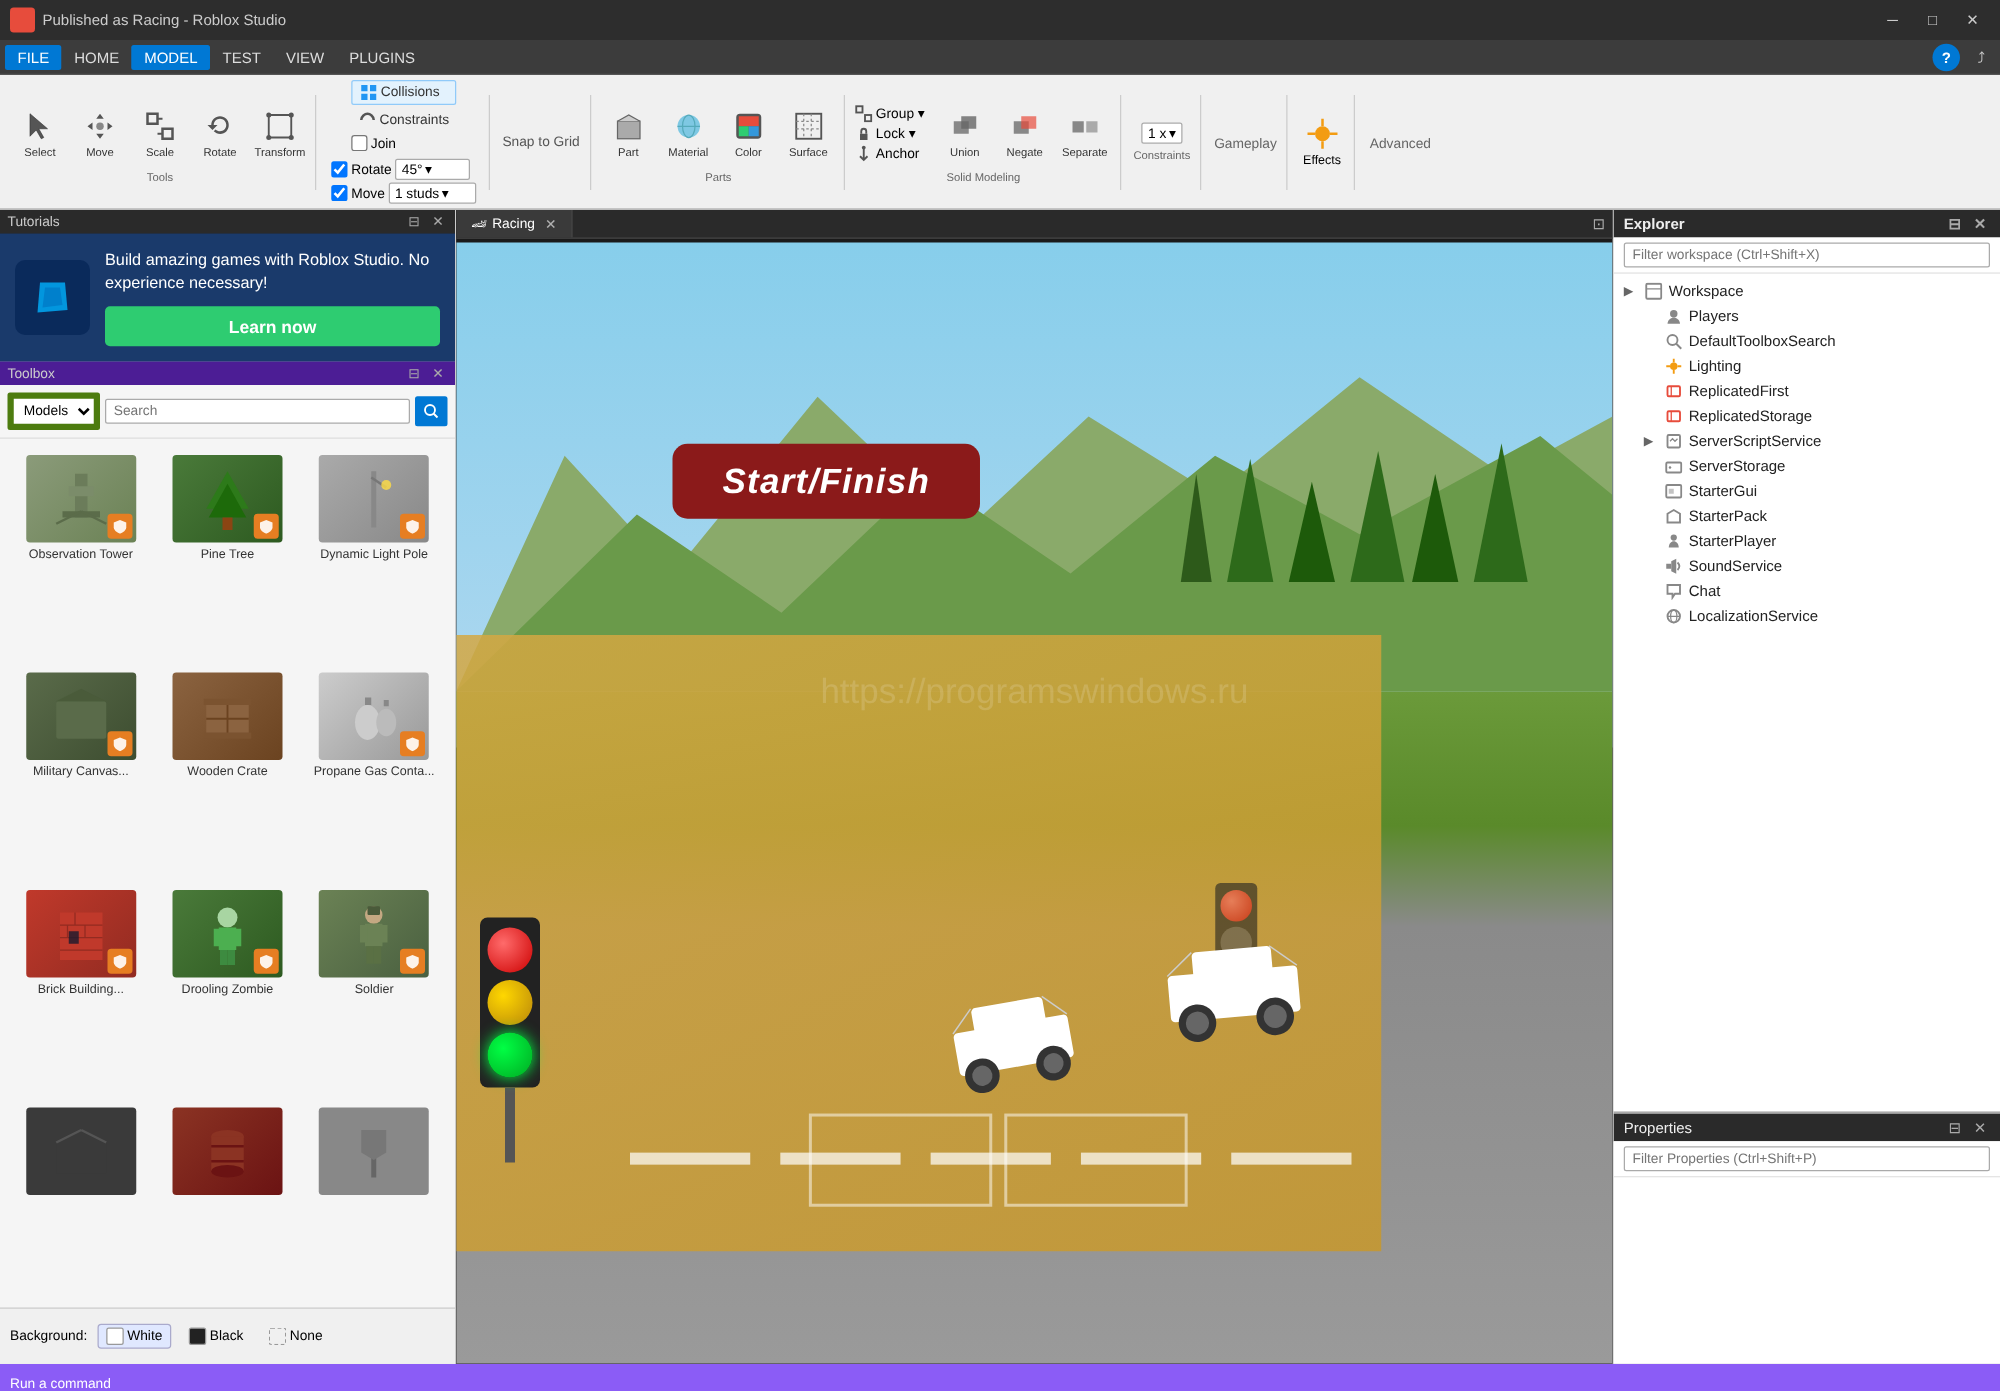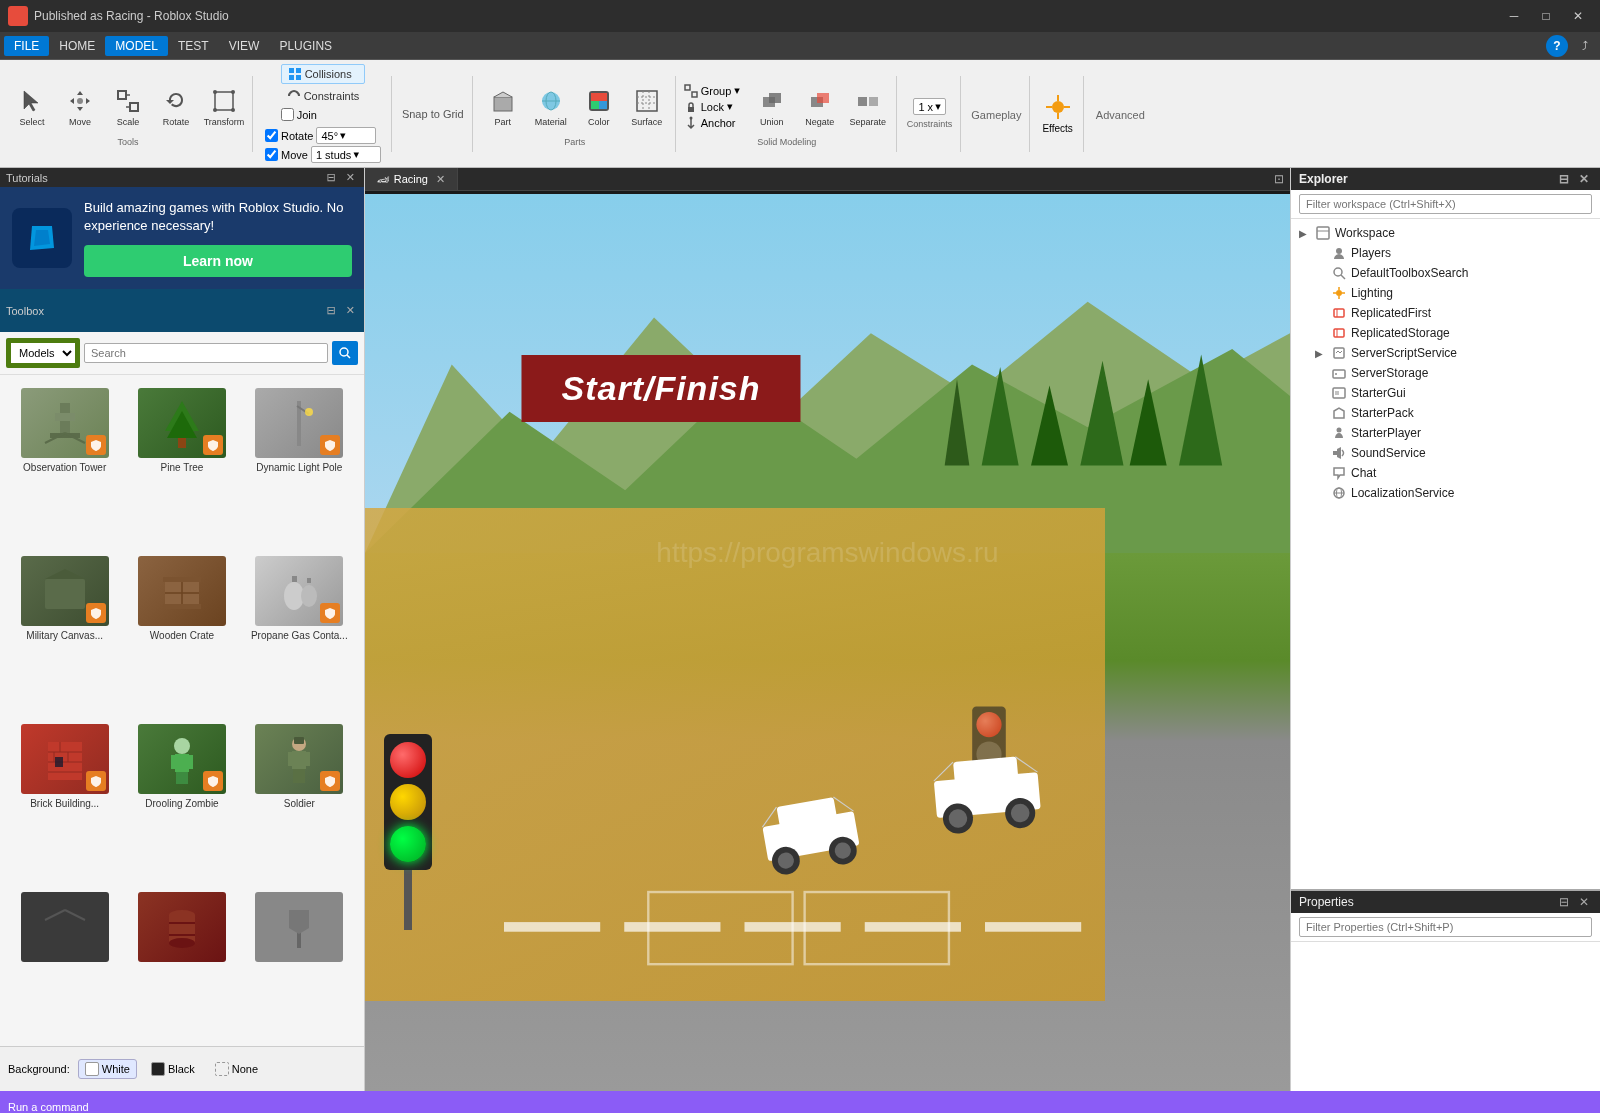--- a/index.html
+++ b/index.html
@@ -87,21 +87,21 @@
     .tutorials-text p { font-size: 13px; line-height: 1.4; margin-bottom: 10px; }
     .learn-now-btn {
       background: #2ecc71; color: white; border: none; border-radius: 4px;
       padding: 8px 20px; font-size: 14px; font-weight: bold; cursor: pointer; width: 100%;
     }
 
     
     #toolbox-panel { flex: 1; display: flex; flex-direction: column; background: #f5f5f5; }
     .toolbox-header {
       display: flex; align-items: center; justify-content: space-between;
-      padding: 15px 6px; background: #0c4a6e; font-size: 11px; color: #ccc;
+      padding: 3px 6px; background: #4c1d95; font-size: 11px; color: #ccc;
     }
     .toolbox-search-row {
       display: flex; align-items: center; gap: 4px; padding: 6px; border-bottom: 1px solid #ddd;
     }
     .toolbox-search-row select {
       padding: 3px 4px; font-size: 11px; border: 5px solid #4d7c0f; border-radius: 2px; background: white;
     }
     .toolbox-search-row input {
       flex: 1; padding: 3px 6px; font-size: 11px; border: 1px solid #aaa; border-radius: 2px;
     }
@@ -150,22 +150,22 @@
     }
     .viewport-tab {
       display: flex; align-items: center; padding: 4px 12px; font-size: 11px;
       color: #ccc; cursor: pointer; gap: 4px; border-right: 1px solid #444;
     }
     .viewport-tab.active { background: #3a3a3a; color: white; }
     .viewport-tab .tab-icon { font-size: 10px; }
     .viewport-tab .close-tab { margin-left: 4px; opacity: 0.6; }
     .start-finish-banner {
       position: absolute; top: 18%; left: 32%; transform: translateX(-50%);
-      background: #8B1A1A; padding: 14px 40px; border-radius: 0;
-      color: white; font-size: 34px; font-style: italic; font-weight: bold;
+      background: #8B1A1A; padding: 14px 40px; border-radius: 12px;
+      color: white; font-size: 28px; font-style: italic; font-weight: bold;
       letter-spacing: 1px;
     }
     .traffic-light-housing {
       background: #222; border-radius: 6px; padding: 8px 6px;
       display: flex; flex-direction: column; gap: 6px; align-items: center;
     }
     .light { width: 36px; height: 36px; border-radius: 50%; }
     .light-red { background: radial-gradient(circle at 35% 35%, #ff6b6b, #cc0000); }
     .light-yellow { background: radial-gradient(circle at 35% 35%, #ffd700, #b8860b); }
     .light-green { background: radial-gradient(circle at 35% 35%, #00ff44, #00aa22); box-shadow: 0 0 12px #00ff44; }

